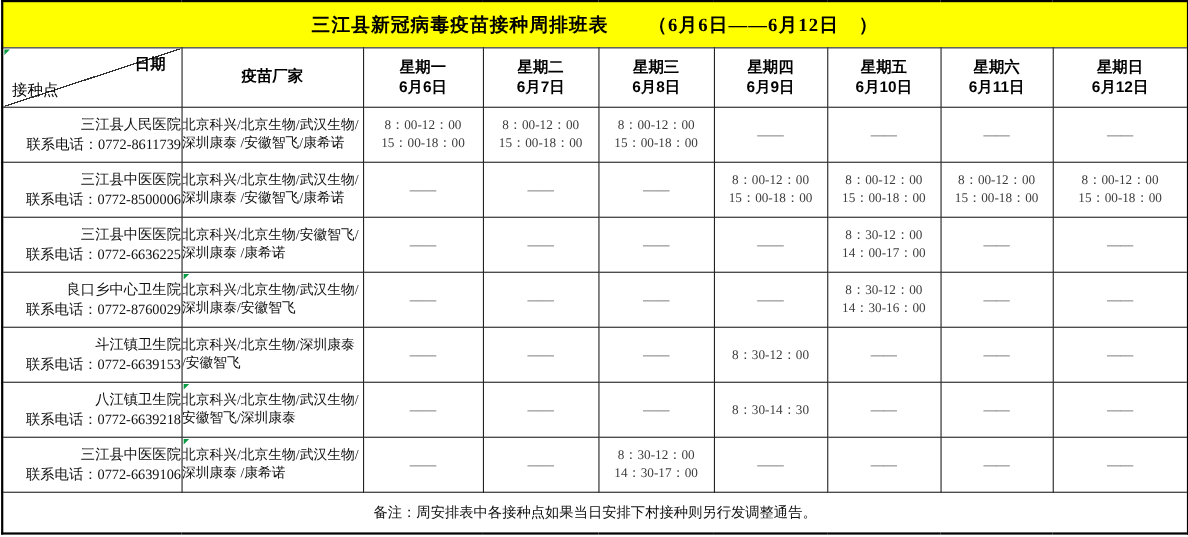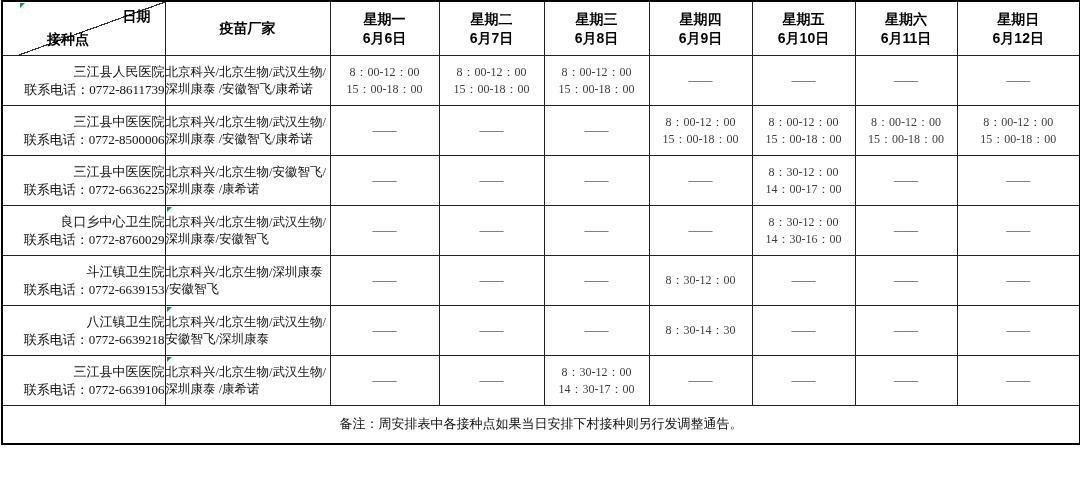--- a/index.html
+++ b/index.html
@@ -10,23 +10,23 @@
   
   tr.title-row{height:42px;}
   td.title-cell{background:#ffff00;text-align:center;font-weight:bold;font-size:17px;color:#000;
     font-family:"Liberation Serif","DejaVu Serif",serif;letter-spacing:1px;}
   
   tr.head-row{height:53px;}
   th{font-size:14px;font-weight:bold;color:#000;}
   th .day-week,th .day-date{line-height:19px;}
   
   .corner{position:relative;height:53px;background:
-    linear-gradient(to bottom right,transparent calc(50% - 0.6px),#333 calc(50% - 0.6px),#333 calc(50% + 0.6px),transparent calc(50% + 0.6px)); margin-left: 16px;}
+    linear-gradient(to bottom right,transparent calc(50% - 0.6px),#333 calc(50% - 0.6px),#333 calc(50% + 0.6px),transparent calc(50% + 0.6px));}
   .corner .c-top{position:absolute;top:6px;right:14px;font-size:14px;font-weight:bold;}
-  .corner .c-bottom{position:absolute;bottom:6px;left:28px;font-size:14px;font-weight:bold;}
+  .corner .c-bottom{position:absolute;bottom:6px;left:8px;font-size:14px;font-weight:normal;}
   
   tbody tr{height:50px;}
   td.site{text-align:right;font-size:13px;color:#0f0f0f;line-height:18px;
     font-family:"Liberation Serif","DejaVu Serif",serif;}
   td.vendor{position:relative;text-align:left;font-size:12.5px;color:#0f0f0f;line-height:17px;
     font-family:"Liberation Serif","DejaVu Serif",serif;}
   td.slot{text-align:center;font-size:12px;color:#3d3d3d;line-height:17px;
     font-family:"Liberation Serif","DejaVu Serif",serif;}
   .pre{white-space:pre-line;display:block;}
   
@@ -48,20 +48,23 @@
     <col style="width:109px">
         <col style="width:105px">
         <col style="width:105px">
     <col style="width:103px">
         <col style="width:103px">
         <col style="width:102px">
         <col style="width:123px">
   </colgroup>
 
   <thead>
+    <tr class="title-row">
+      <td class="title-cell" colspan="9">三江县新冠病毒疫苗接种周排班表　　（6月6日——6月12日　）</td>
+    </tr>
     <tr class="head-row">
       <th style="padding:0;">
         <div class="corner">
           <i class="cm"></i>
           <span class="c-top">日期</span>
           <span class="c-bottom">接种点</span>
         </div>
       </th>
       <th>疫苗厂家</th>
       <th>

